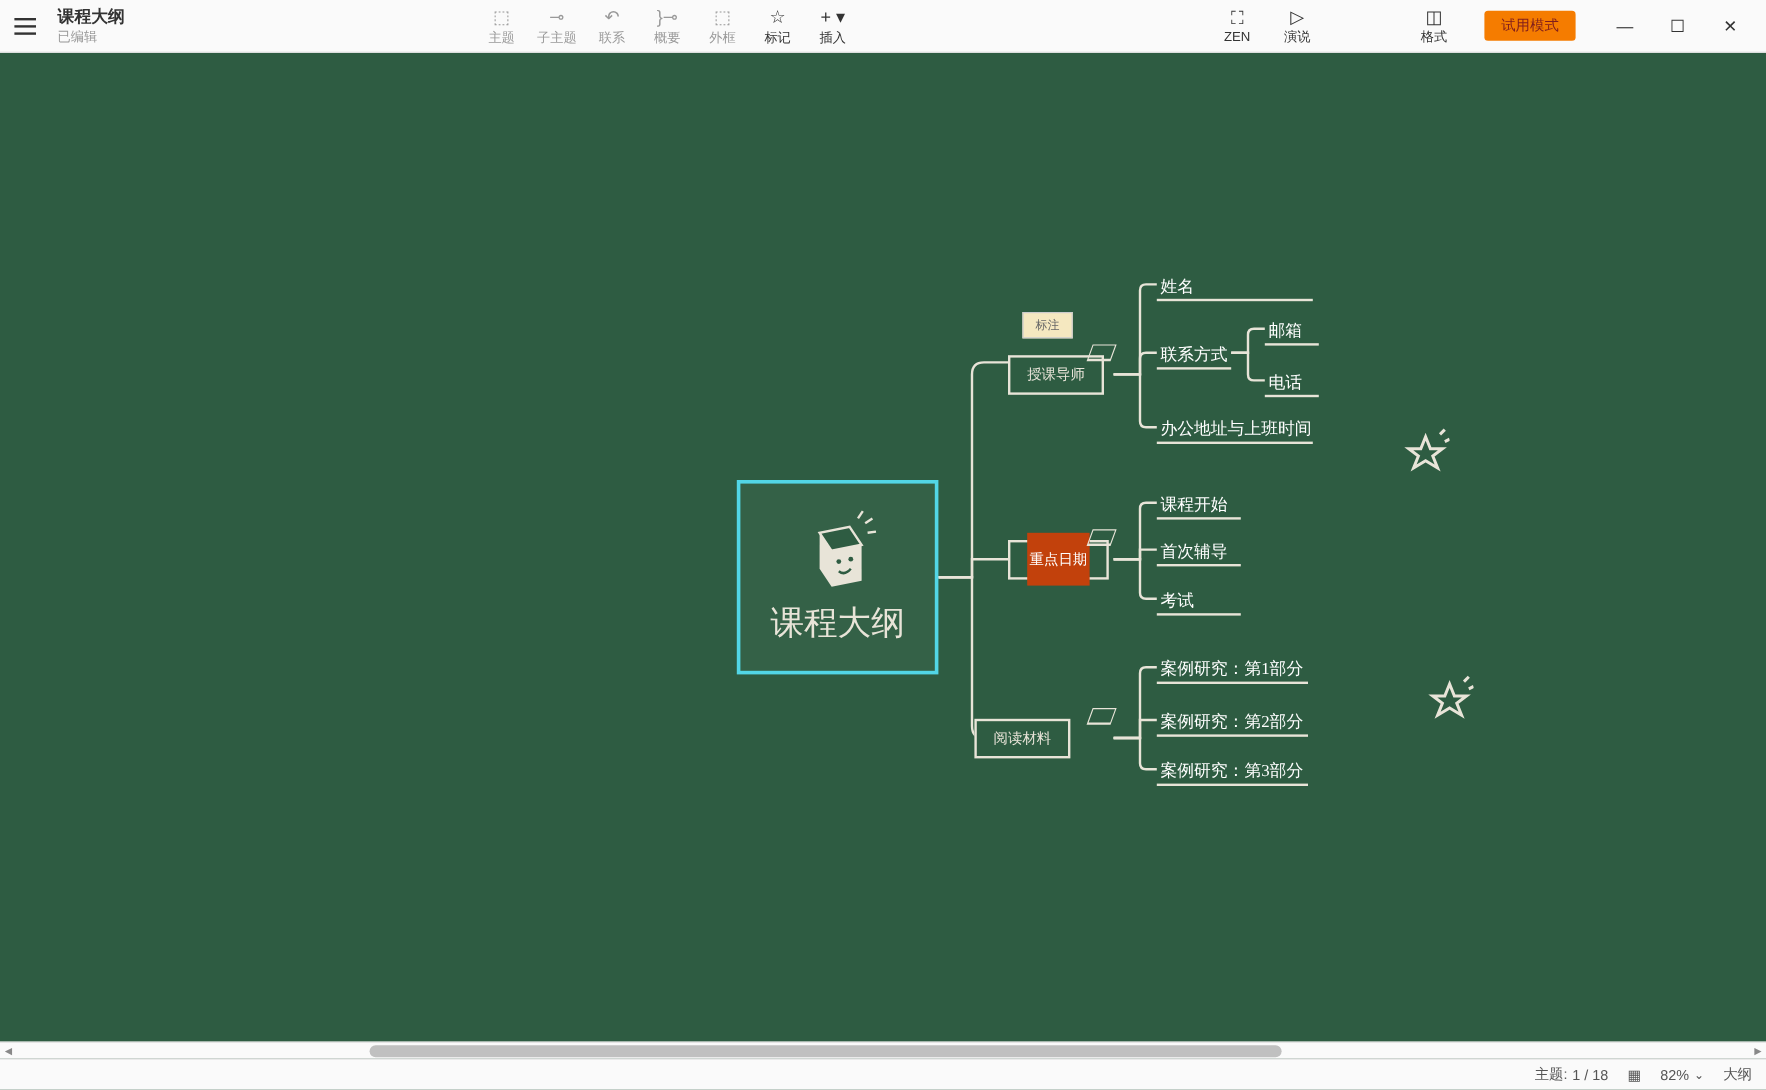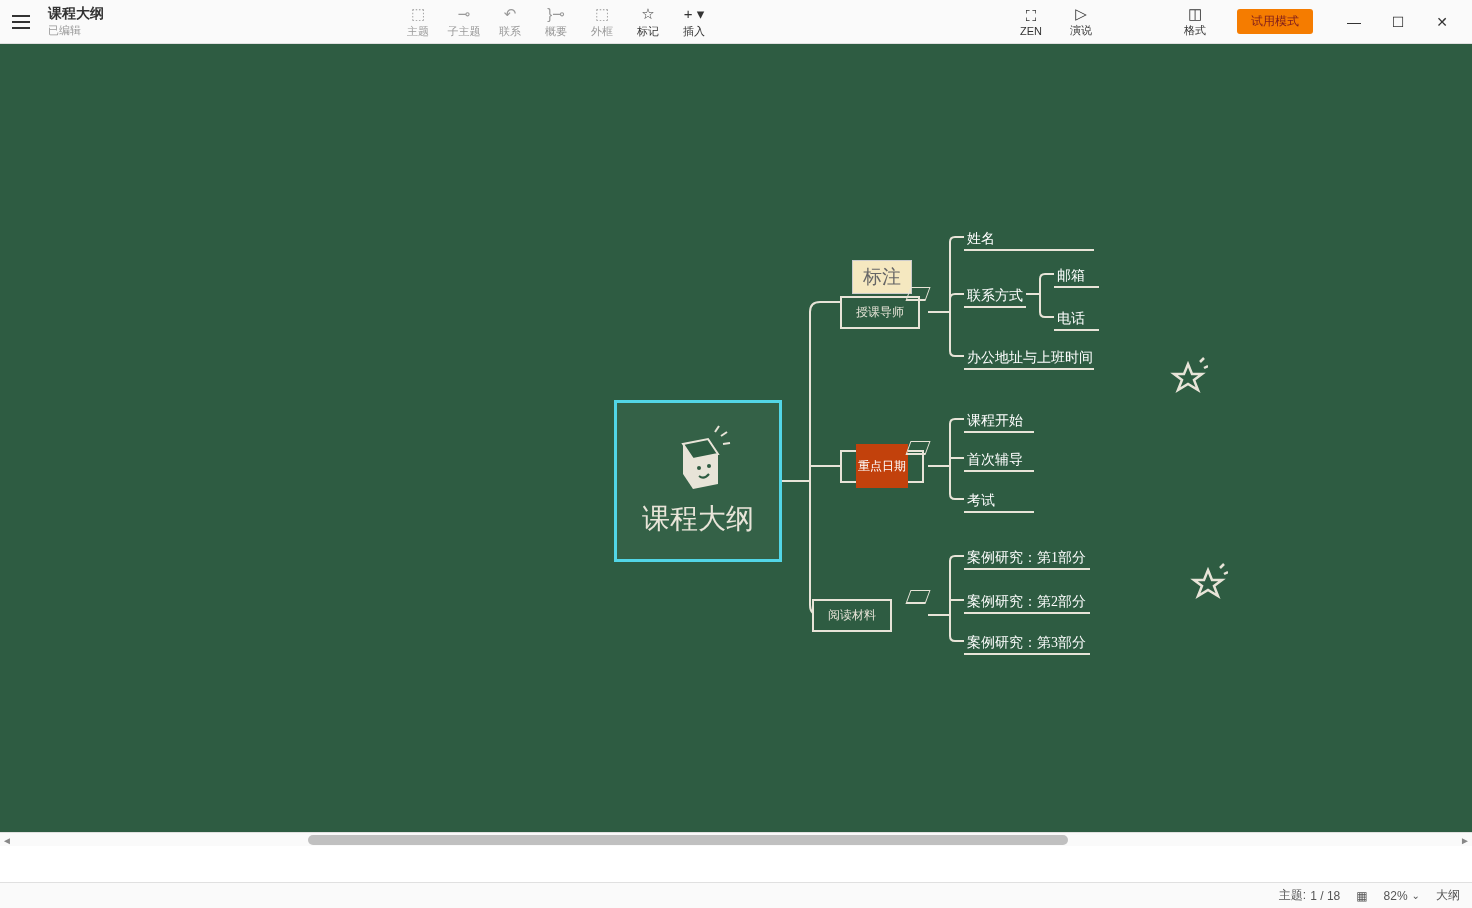--- a/index.html
+++ b/index.html
@@ -25,36 +25,36 @@
 .window-controls { display: flex; gap: 0; }
 .win-ctrl { width: 44px; height: 44px; display: flex; align-items: center; justify-content: center; cursor: pointer; font-size: 14px; color: #333; }
 
 .canvas-wrap { flex: 1; position: relative; overflow: hidden; }
 .canvas-content { position: absolute; inset: 0; background: #2e5c42; }
 
 .scrollbar-h { position: absolute; bottom: 0; left: 0; right: 0; height: 14px; background: #fafafa; border-top: 1px solid #e0e0e0; }
 .scrollbar-h .thumb { position: absolute; left: 308px; width: 760px; top: 2px; height: 10px; background: #c0c0c0; border-radius: 5px; }
 .scrollbar-h .arrow { position: absolute; top: 0; width: 14px; height: 14px; display:flex; align-items:center; justify-content:center; color:#888; font-size:10px; }
 
-.statusbar { height: 26px; background: #fafafa; border-top: 1px solid #e0e0e0; display: flex; align-items: center; padding: 0 12px; font-size: 12px; color: #555; justify-content: flex-end; gap: 16px; margin-top: 36px; }
+.statusbar { height: 26px; background: #fafafa; border-top: 1px solid #e0e0e0; display: flex; align-items: center; padding: 0 12px; font-size: 12px; color: #555; justify-content: flex-end; gap: 16px; }
 .status-item { display: flex; align-items: center; gap: 4px; }
 .watermark { position: absolute; right: 10px; bottom: 22px; font-size: 16px; color: #4db8ff; font-style: italic; font-weight: bold; pointer-events:none; }
 .watermark svg { vertical-align: middle; }
 
 
 .root-node { position: absolute; left: 614px; top: 356px; width: 168px; height: 162px; border: 3px solid #52d6e6; background: rgba(255,255,255,0.03); display: flex; flex-direction: column; align-items: center; justify-content: center; gap: 6px; }
 .root-node .root-label { color: #e8e4d8; font-size: 28px; font-family: "KaiTi", serif; }
 
 .branch-node { position: absolute; border: 2px solid #e8e4d8; padding: 6px 14px; color: #e8e4d8; font-size: 12px; font-family: "KaiTi", serif; background: #2e5c42; }
 .branch-node.selected .sel { background: #c2410c; color: #fff; padding: 15px 2px; }
 
 .leaf-node { position: absolute; color: #ffffff; font-size: 14px; font-family: "KaiTi", serif; }
 .leaf-underline { position: absolute; border-bottom: 2px solid #e8e4d8; }
 
-.note-tag { position: absolute; background: #f5e8c0; color: #666; font-size: 19px; padding: 3px 10px; border: 1px solid #ccc; }
+.note-tag { position: absolute; background: #f5e8c0; color: #666; font-size: 10px; padding: 3px 10px; border: 1px solid #ccc; }
 
 .fold { position:absolute; width:20px; height:14px; border:1px solid #e8e4d8; border-bottom:2px solid #e8e4d8; transform: skewX(-20deg); }
 </style>
 </head>
 <body>
 
 <div class="toolbar">
   <div class="hamburger">
     <span></span>
       <span></span>

